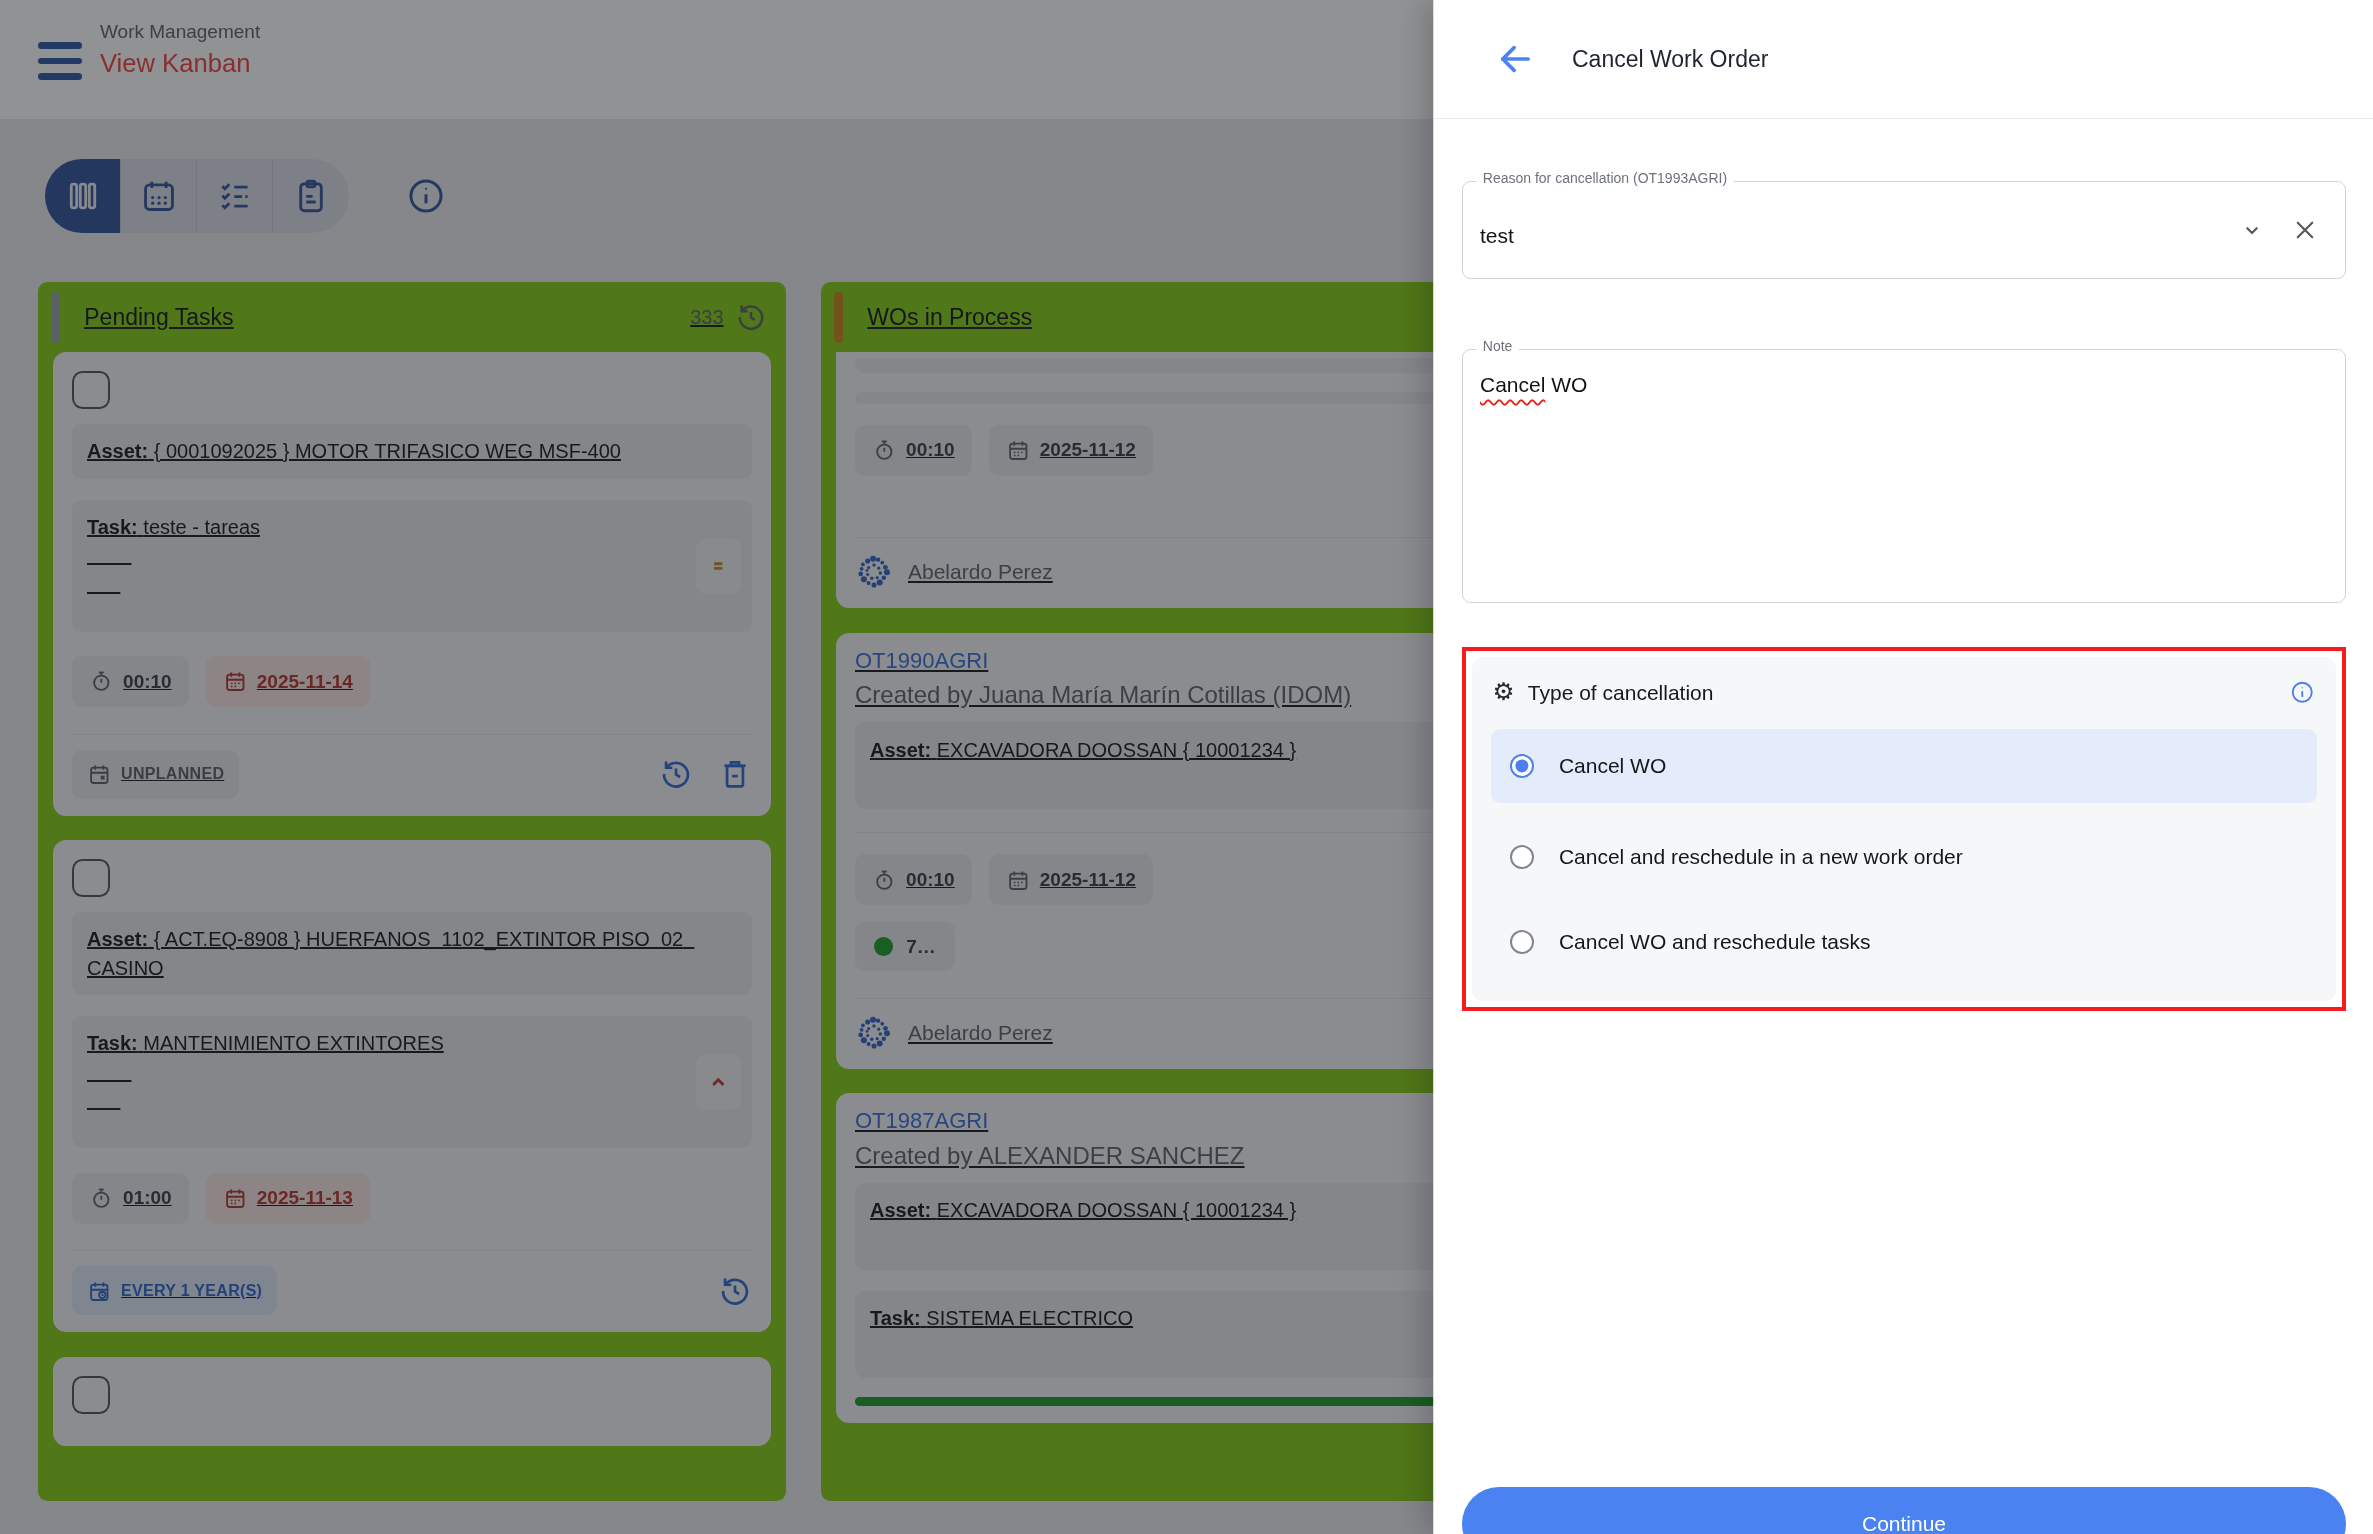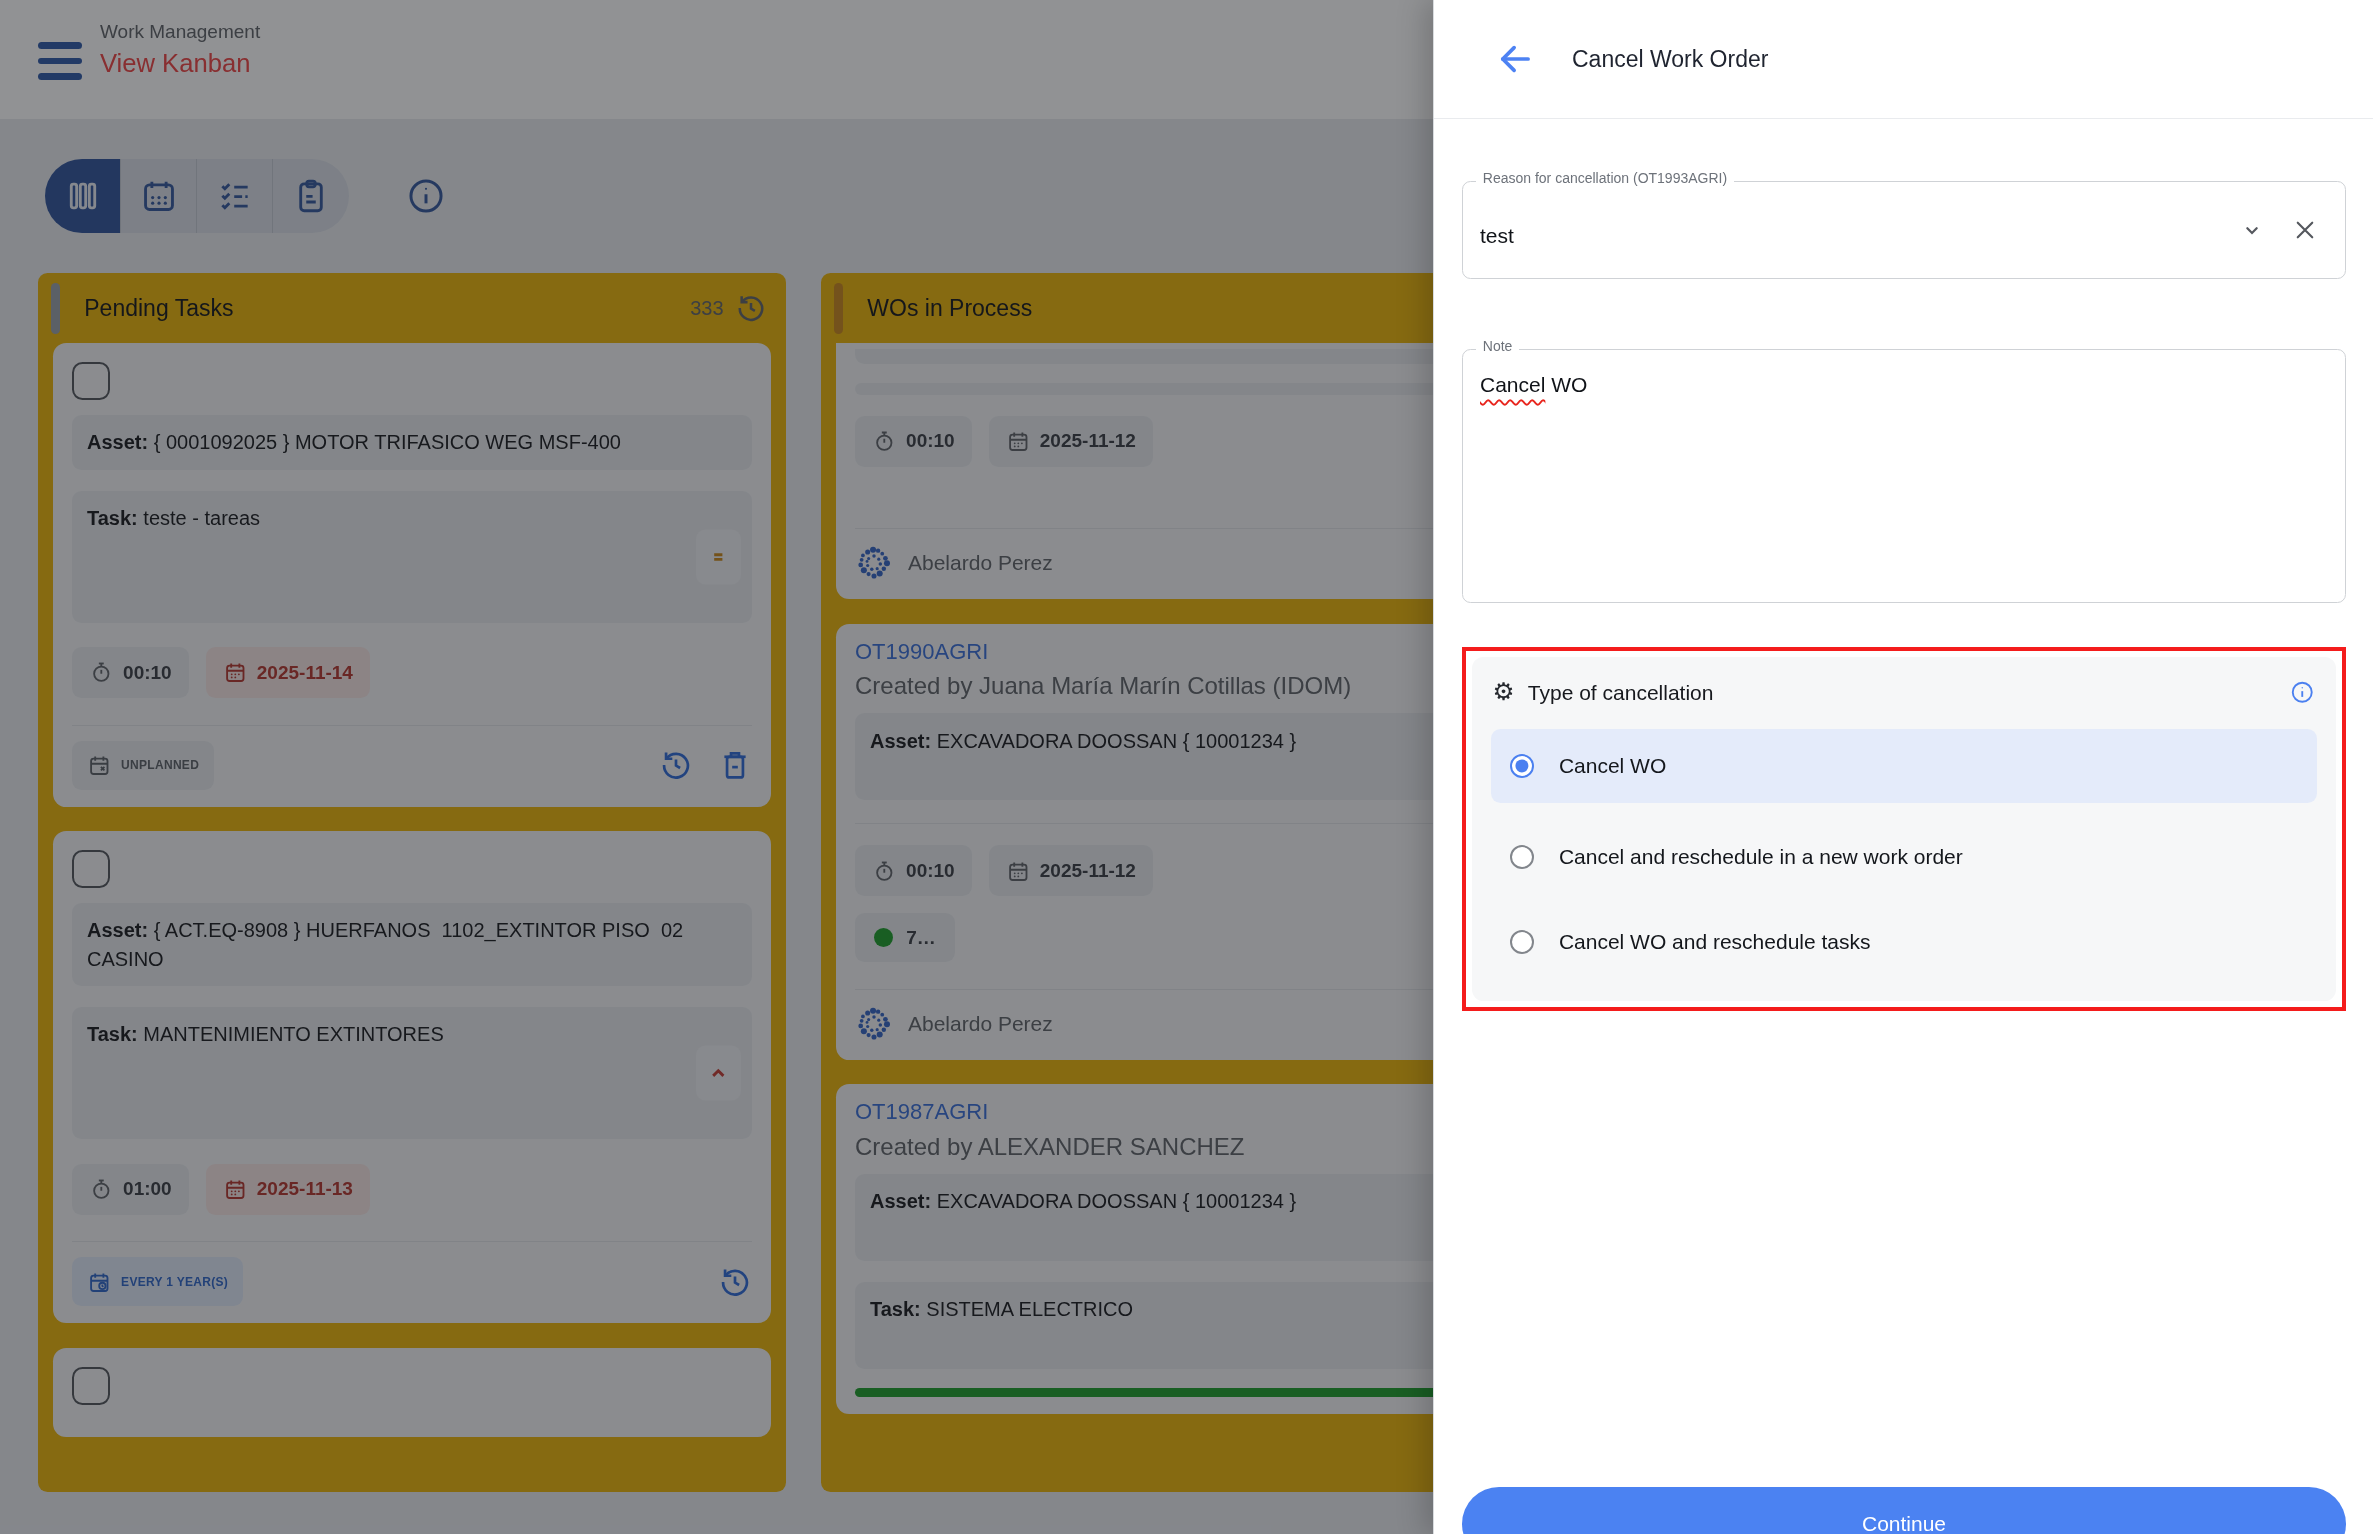--- a/index.html
+++ b/index.html
@@ -15,21 +15,21 @@
   .hdr-sub { font-size:19px; color:#5f6368; }
   .hdr-main { font-size:25.6px; color:#ef4444; font-weight:500; margin-top:5.7px; }
 
   .toolbar { position:absolute; left:45px; top:159px; height:74px; display:flex; align-items:center; }
   .seg-group { display:flex; height:74px; border-radius:37px; overflow:hidden; }
   .seg-btn { width:76px; height:74px; display:flex; align-items:center; justify-content:center; background:#d9dee7; border-right:0.9px solid #c2c8d2; color:#33589e; cursor:pointer; }
   .seg-btn:last-child { border-right:none; }
   .seg-btn.selected { background:#30549c; color:#e8ecf4; }
   .info-btn { margin-left:55px; width:44px; height:44px; display:flex; align-items:center; justify-content:center; color:#33589e; cursor:pointer; }
 
-  .column { position:absolute; top:273px; width:748px; height:1219px; background:#eab308; border-radius:9.5px; overflow:hidden; }
+  .column { position:absolute; top:282px; width:748px; height:1219px; background:#84cc16; border-radius:9.5px; overflow:hidden;text-decoration:underline; }
   .col-pending { left:38px; }
   .col-process { left:821px; }
   .col-head { height:70px; display:flex; align-items:center; padding:0 19px 0 13.2px; }
   .col-bar { width:8.5px; height:51px; border-radius:4.7px; }
   .col-bar.gray { background:#9aa0a8; }
   .col-bar.amber { background:#c9861d; }
   .col-title { margin-left:24.6px; font-size:23px; font-weight:500; color:#15171b; }
   .col-right { margin-left:auto; display:flex; align-items:center; gap:11.4px; color:#5f6368; }
   .col-count { font-size:20px; }
 
@@ -42,21 +42,21 @@
   .chip-block.wo-tall { min-height:87px; padding-right:15px; }
   .chip-block + .chip-block { margin-top:21px; }
   .prio-chip { position:absolute; right:11.4px; top:50%; transform:translateY(-50%); width:45px; height:55px; background:#eef0f3; border-radius:9.5px; display:flex; align-items:center; justify-content:center; }
   .meta-row { display:flex; gap:17px; margin-top:24.6px; }
   .pill { display:inline-flex; align-items:center; gap:9.5px; height:51px; padding:0 17px; background:#e7e9ed; border-radius:9.5px; font-size:19px; font-weight:bold; color:#3a3e44; }
   .pill.red { background:#f6e4e2; color:#b3362e; }
   .pill .ic { display:flex; }
   .card-foot { margin-top:26.5px; border-top:1.9px solid #e0e2e6; padding-top:15px; display:flex; align-items:center; }
   .foot-icons { margin-left:auto; display:flex; align-items:center; gap:24.6px; color:#2f6bd8; }
   .foot-icons .fbtn { cursor:pointer; display:flex; }
-  .badge-pill { display:inline-flex; align-items:center; gap:9.5px; height:49px; padding:0 15px; background:#e7e9ed; border-radius:9.5px; font-size:12px; font-weight:600; color:#5b6067; letter-spacing:0.3px; }
+  .badge-pill { display:inline-flex; align-items:center; gap:9.5px; height:49px; padding:0 15px; background:#e7e9ed; border-radius:9.5px; font-size:16px; font-weight:600; color:#5b6067; letter-spacing:0.3px; }
   .badge-pill.blue { background:#dfe8f8; color:#2e66c9; }
 
   .wo-title { font-size:22px; color:#3a6fd8; font-weight:500; cursor:pointer; }
   .wo-created { font-size:24px; color:#5f6368; margin:7.6px 0 13.2px 0; }
   .status-pill { display:inline-flex; align-items:center; gap:13.2px; height:49px; padding:0 19px; background:#e7e9ed; border-radius:9.5px; font-size:19px; font-weight:bold; color:#3a3e44; margin-top:17px; }
   .dot-green { width:19px; height:19px; border-radius:50%; background:#1d9e2a; }
   .assignee-row { display:flex; align-items:center; gap:15px; color:#5f6368; font-size:21px; }
   .assignee-row .paren { margin-left:auto; }
   .sliver { background:#e7e9ed; }
   .sliver.s1 { height:15px; border-radius:0 0 9.5px 9.5px; }

